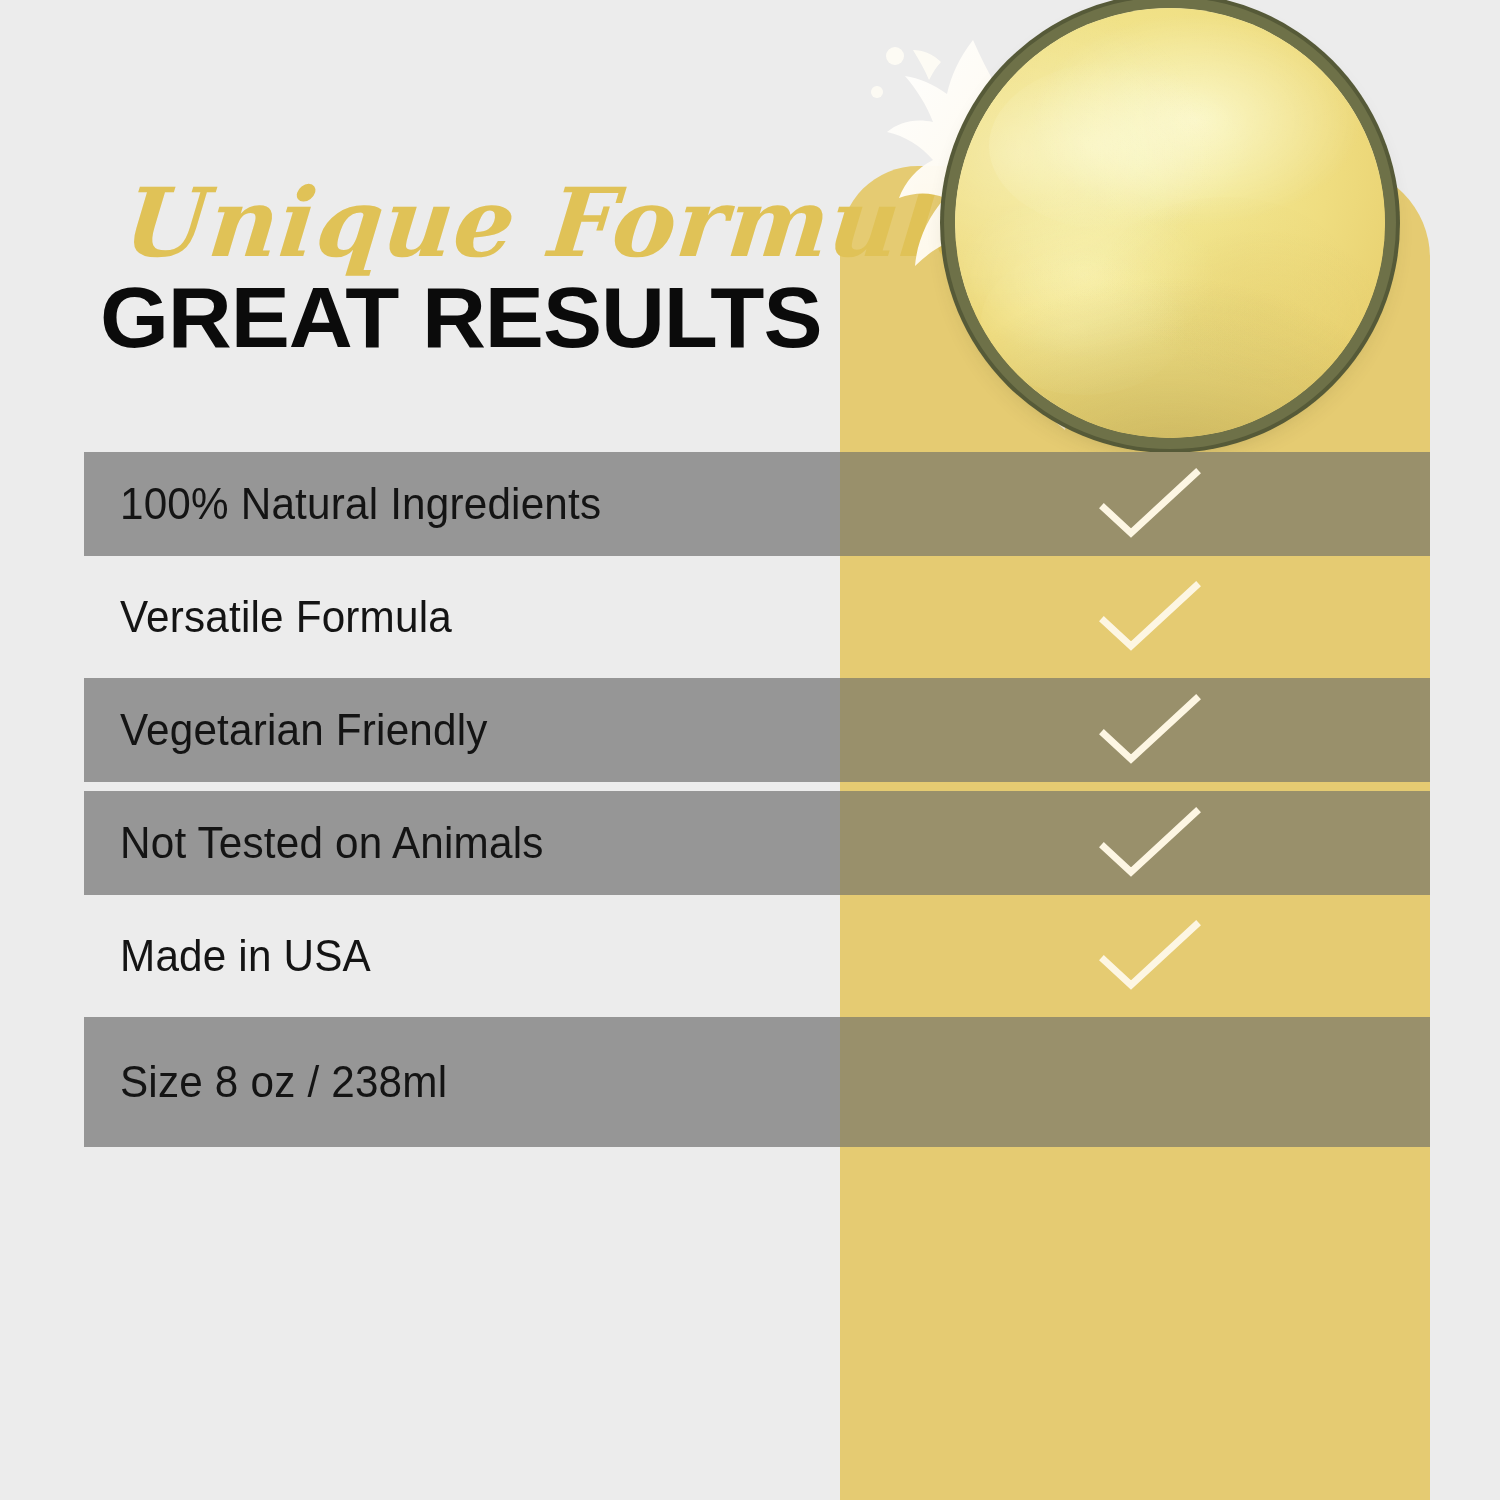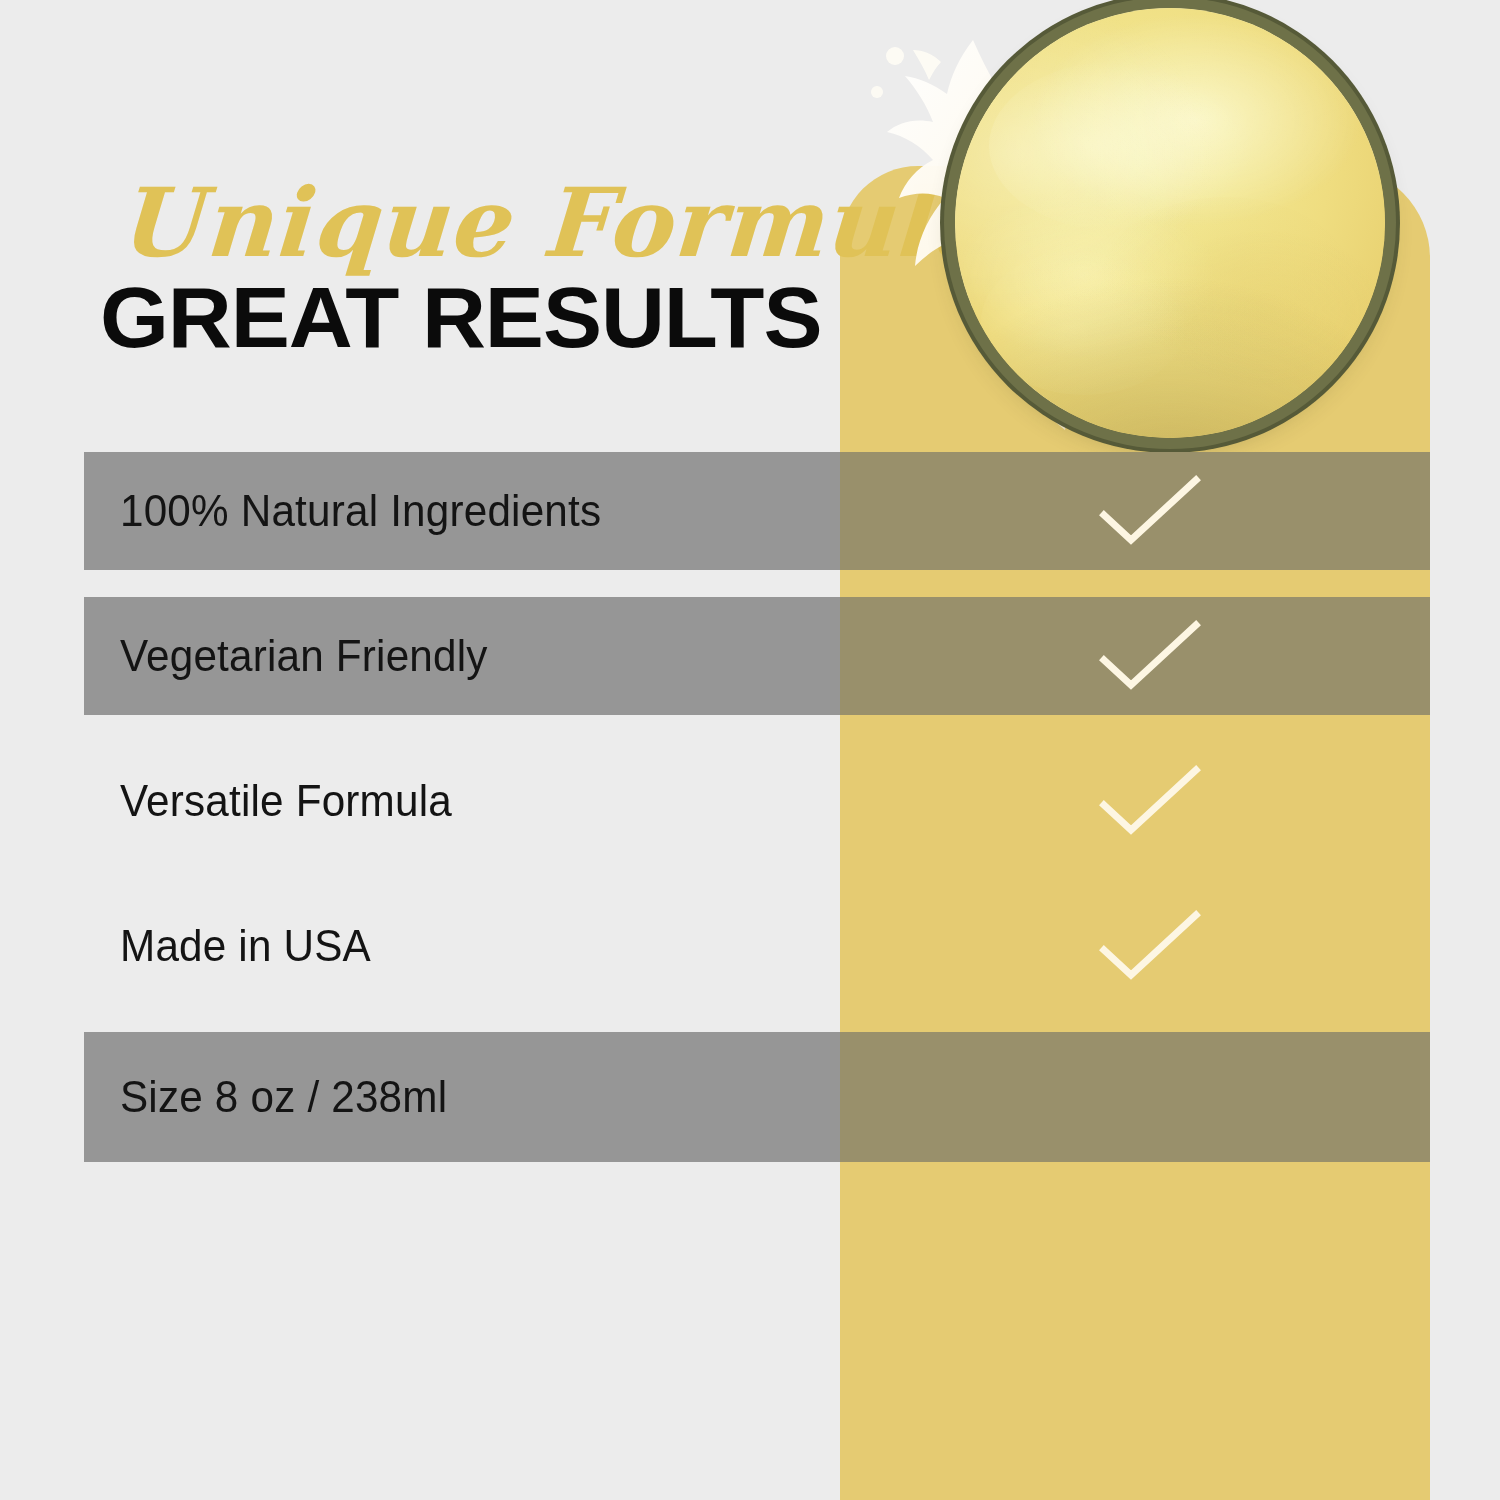--- a/index.html
+++ b/index.html
@@ -119,22 +119,22 @@
 
   
   .rows {
     position: absolute;
     left: 0;
     top: 452px;
     width: 1500px;
   }
   .row {
     position: relative;
-    height: 118px;
-    margin-bottom: 27px;
+    height: 104px;
+    margin-bottom: 9px;
   }
   .row:last-child {
     margin-bottom: 0;
     height: 130px;
   }
   .row-band {
     position: absolute;
     left: 84px;
     top: 0;
     width: 1346px;
@@ -245,45 +245,56 @@
       <div class="row-label">100% Natural Ingredients</div>
       <div class="row-check">
         <svg viewBox="0 0 104 74">
             <path d="M6 41 L33 66 L98 6" fill="none" stroke="#fdf6e3" stroke-width="7" stroke-linecap="square" stroke-linejoin="miter"></path>
           </svg>
       </div>
     </div>
 
 
 
+    <div class="row plain">
+      <div class="row-band">
+        <div class="row-gold"></div>
+      </div>
+      <div class="row-label">Versatile Formula</div>
+      <div class="row-check">
+        <svg viewBox="0 0 104 74">
+            <path d="M6 41 L33 66 L98 6" fill="none" stroke="#fdf6e3" stroke-width="7" stroke-linecap="square" stroke-linejoin="miter"></path>
+          </svg>
+      </div>
+    </div>
+
     <div class="row shaded">
       <div class="row-band">
         <div class="row-gold"></div>
       </div>
       <div class="row-label">Vegetarian Friendly</div>
       <div class="row-check">
         <svg viewBox="0 0 104 74">
             <path d="M6 41 L33 66 L98 6" fill="none" stroke="#fdf6e3" stroke-width="7" stroke-linecap="square" stroke-linejoin="miter"></path>
           </svg>
       </div>
     </div>
 
-    <div class="row plain">
-      <div class="row-band">
-        <div class="row-gold"></div>
-      </div>
-      <div class="row-label">Versatile Formula</div>
-      <div class="row-check">
-        <svg viewBox="0 0 104 74">
-            <path d="M6 41 L33 66 L98 6" fill="none" stroke="#fdf6e3" stroke-width="7" stroke-linecap="square" stroke-linejoin="miter"></path>
-          </svg>
-      </div>
-    </div>
-
-
+
+    <div class="row shaded">
+      <div class="row-band">
+        <div class="row-gold"></div>
+      </div>
+      <div class="row-label">Not Tested on Animals</div>
+      <div class="row-check">
+        <svg viewBox="0 0 104 74">
+            <path d="M6 41 L33 66 L98 6" fill="none" stroke="#fdf6e3" stroke-width="7" stroke-linecap="square" stroke-linejoin="miter"></path>
+          </svg>
+      </div>
+    </div>
 
     <div class="row plain">
       <div class="row-band">
         <div class="row-gold"></div>
       </div>
       <div class="row-label">Made in USA</div>
       <div class="row-check">
         <svg viewBox="0 0 104 74">
             <path d="M6 41 L33 66 L98 6" fill="none" stroke="#fdf6e3" stroke-width="7" stroke-linecap="square" stroke-linejoin="miter"></path>
           </svg>

